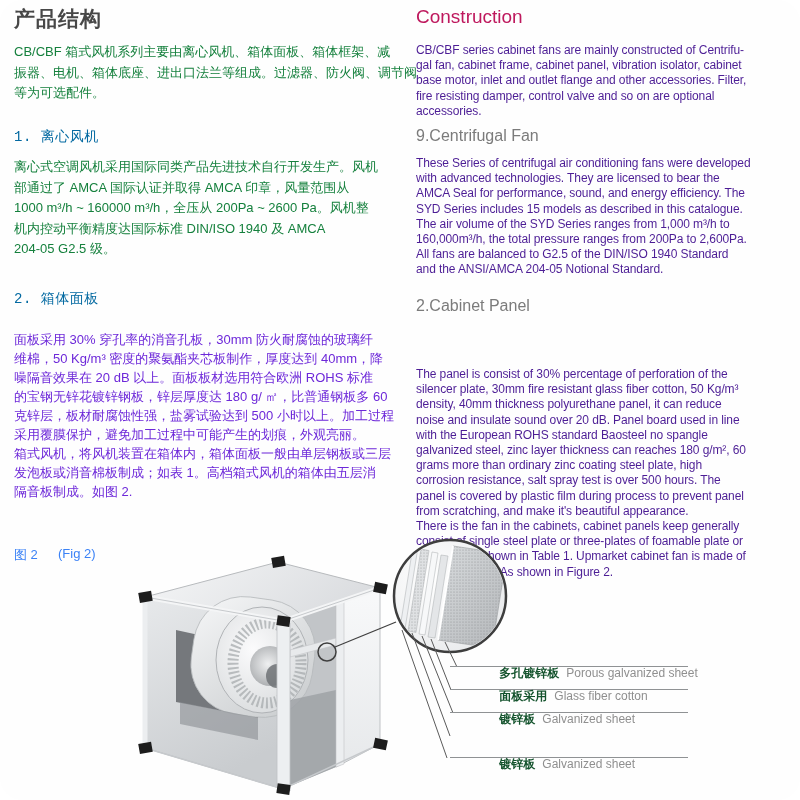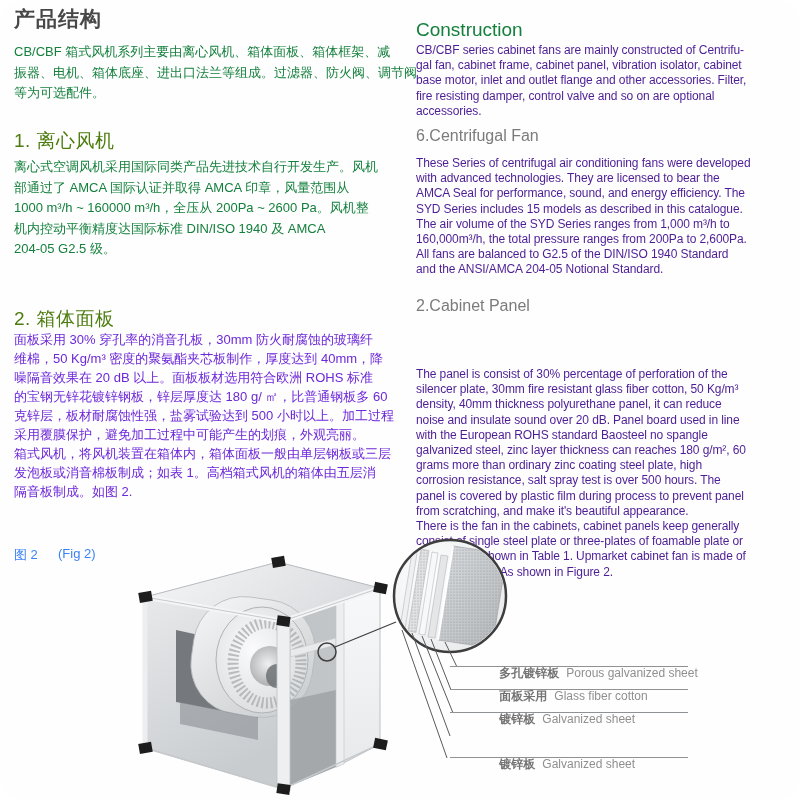--- a/index.html
+++ b/index.html
@@ -1,67 +1,67 @@
 <!DOCTYPE html>
 <html><head>
 <meta charset="utf-8">
 <style>
   html,body{margin:0;padding:0;background:#ffffff;}
   .page{position:relative;width:800px;height:800px;background:#fefefe;overflow:hidden;
         font-family:"Liberation Sans","DejaVu Sans",sans-serif;border-radius:22px;}
   .abs{position:absolute;}
   .cn-title{left:14px;top:5px;font-size:21px;font-weight:bold;color:#474747;letter-spacing:1px;}
-  .en-title{left:416px;top:6px;font-size:19px;font-weight:500;color:#15803d;margin-top:13px;}
-  .cn-h{font-size:19px;color:#4d7c0f;letter-spacing:0.5px;}
+  .en-title{left:416px;top:6px;font-size:19px;font-weight:500;color:#be185d;}
+  .cn-h{font-size:14px;color:#0369a1;letter-spacing:0.5px;font-family:Liberation Mono, monospace;}
   .en-h{font-size:16px;color:#7b7b7b;}
   .cn-body{font-size:13px;line-height:20.5px;color:#15803d;white-space:pre;}
   .cn-body2{font-size:13px;line-height:19px;color:#6d28d9;white-space:pre;}
   .en-body{font-size:12px;line-height:15.2px;color:#4c1d95;white-space:pre;letter-spacing:-0.1px;}
   .fig-label{font-size:13px;color:#3b82f6;}
   .label-row{position:absolute;left:450px;width:238px;height:16px;border-bottom:1px solid #8f9294;
              font-size:12px;white-space:pre;padding-left:36px;box-sizing:border-box;}
-  .label-cn{color:#737373;font-weight:bold;}
+  .label-cn{color:#14532d;font-weight:bold;}
   .label-en{color:#8f8f8f;margin-left:7px;}
   svg{display:block;}
 </style>
 </head>
 <body>
 
 <div class="page">
 
   <div class="abs cn-title">产品结构</div>
   <div class="abs cn-body" style="left:14px;top:42px;">CB/CBF 箱式风机系列主要由离心风机、箱体面板、箱体框架、减
 振器、电机、箱体底座、进出口法兰等组成。过滤器、防火阀、调节阀
 等为可选配件。</div>
   <div class="abs cn-h" style="left:14px;top:128px;">1. 离心风机</div>
   <div class="abs cn-body" style="left:14px;top:157px;">离心式空调风机采用国际同类产品先进技术自行开发生产。风机
 部通过了 AMCA 国际认证并取得 AMCA 印章，风量范围从
 1000 m³/h ~ 160000 m³/h，全压从 200Pa ~ 2600 Pa。风机整
 机内控动平衡精度达国际标准 DIN/ISO 1940 及 AMCA
 204-05 G2.5 级。</div>
-  <div class="abs cn-h" style="left:14px;top:306px;">2. 箱体面板</div>
+  <div class="abs cn-h" style="left:14px;top:290px;">2. 箱体面板</div>
   <div class="abs cn-body2" style="left:14px;top:330px;">面板采用 30% 穿孔率的消音孔板，30mm 防火耐腐蚀的玻璃纤
 维棉，50 Kg/m³ 密度的聚氨酯夹芯板制作，厚度达到 40mm，降
 噪隔音效果在 20 dB 以上。面板板材选用符合欧洲 ROHS 标准
 的宝钢无锌花镀锌钢板，锌层厚度达 180 g/ ㎡，比普通钢板多 60
 克锌层，板材耐腐蚀性强，盐雾试验达到 500 小时以上。加工过程
 采用覆膜保护，避免加工过程中可能产生的划痕，外观亮丽。
 箱式风机，将风机装置在箱体内，箱体面板一般由单层钢板或三层
 发泡板或消音棉板制成；如表 1。高档箱式风机的箱体由五层消
 隔音板制成。如图 2.</div>
   <div class="abs fig-label" style="left:14px;top:546px;">图 2</div>
   <div class="abs fig-label" style="left:58px;top:546px;">(Fig 2)</div>
 
   <div class="abs en-title">Construction</div>
   <div class="abs en-body" style="left:416px;top:43px;">CB/CBF series cabinet fans are mainly constructed of Centrifu-
 gal fan, cabinet frame, cabinet panel, vibration isolator, cabinet
 base motor, inlet and outlet flange and other accessories. Filter,
 fire resisting damper, control valve and so on are optional
 accessories.</div>
-  <div class="abs en-h" style="left:416px;top:127px;">6.Centrifugal Fan</div>
+  <div class="abs en-h" style="left:416px;top:127px;">9.Centrifugal Fan</div>
   <div class="abs en-body" style="left:416px;top:156px;">These Series of centrifugal air conditioning fans were developed
 with advanced technologies. They are licensed to bear the
 AMCA Seal for performance, sound, and energy efficiency. The
 SYD Series includes 15 models as described in this catalogue.
 The air volume of the SYD Series ranges from 1,000 m³/h to
 160,000m³/h, the total pressure ranges from 200Pa to 2,600Pa.
 All fans are balanced to G2.5 of the DIN/ISO 1940 Standard
 and the ANSI/AMCA 204-05 Notional Standard.</div>
   <div class="abs en-h" style="left:416px;top:297px;">2.Cabinet Panel</div>
   <div class="abs en-body" style="left:416px;top:331px;margin-top:36px;">The panel is consist of 30% percentage of perforation of the

